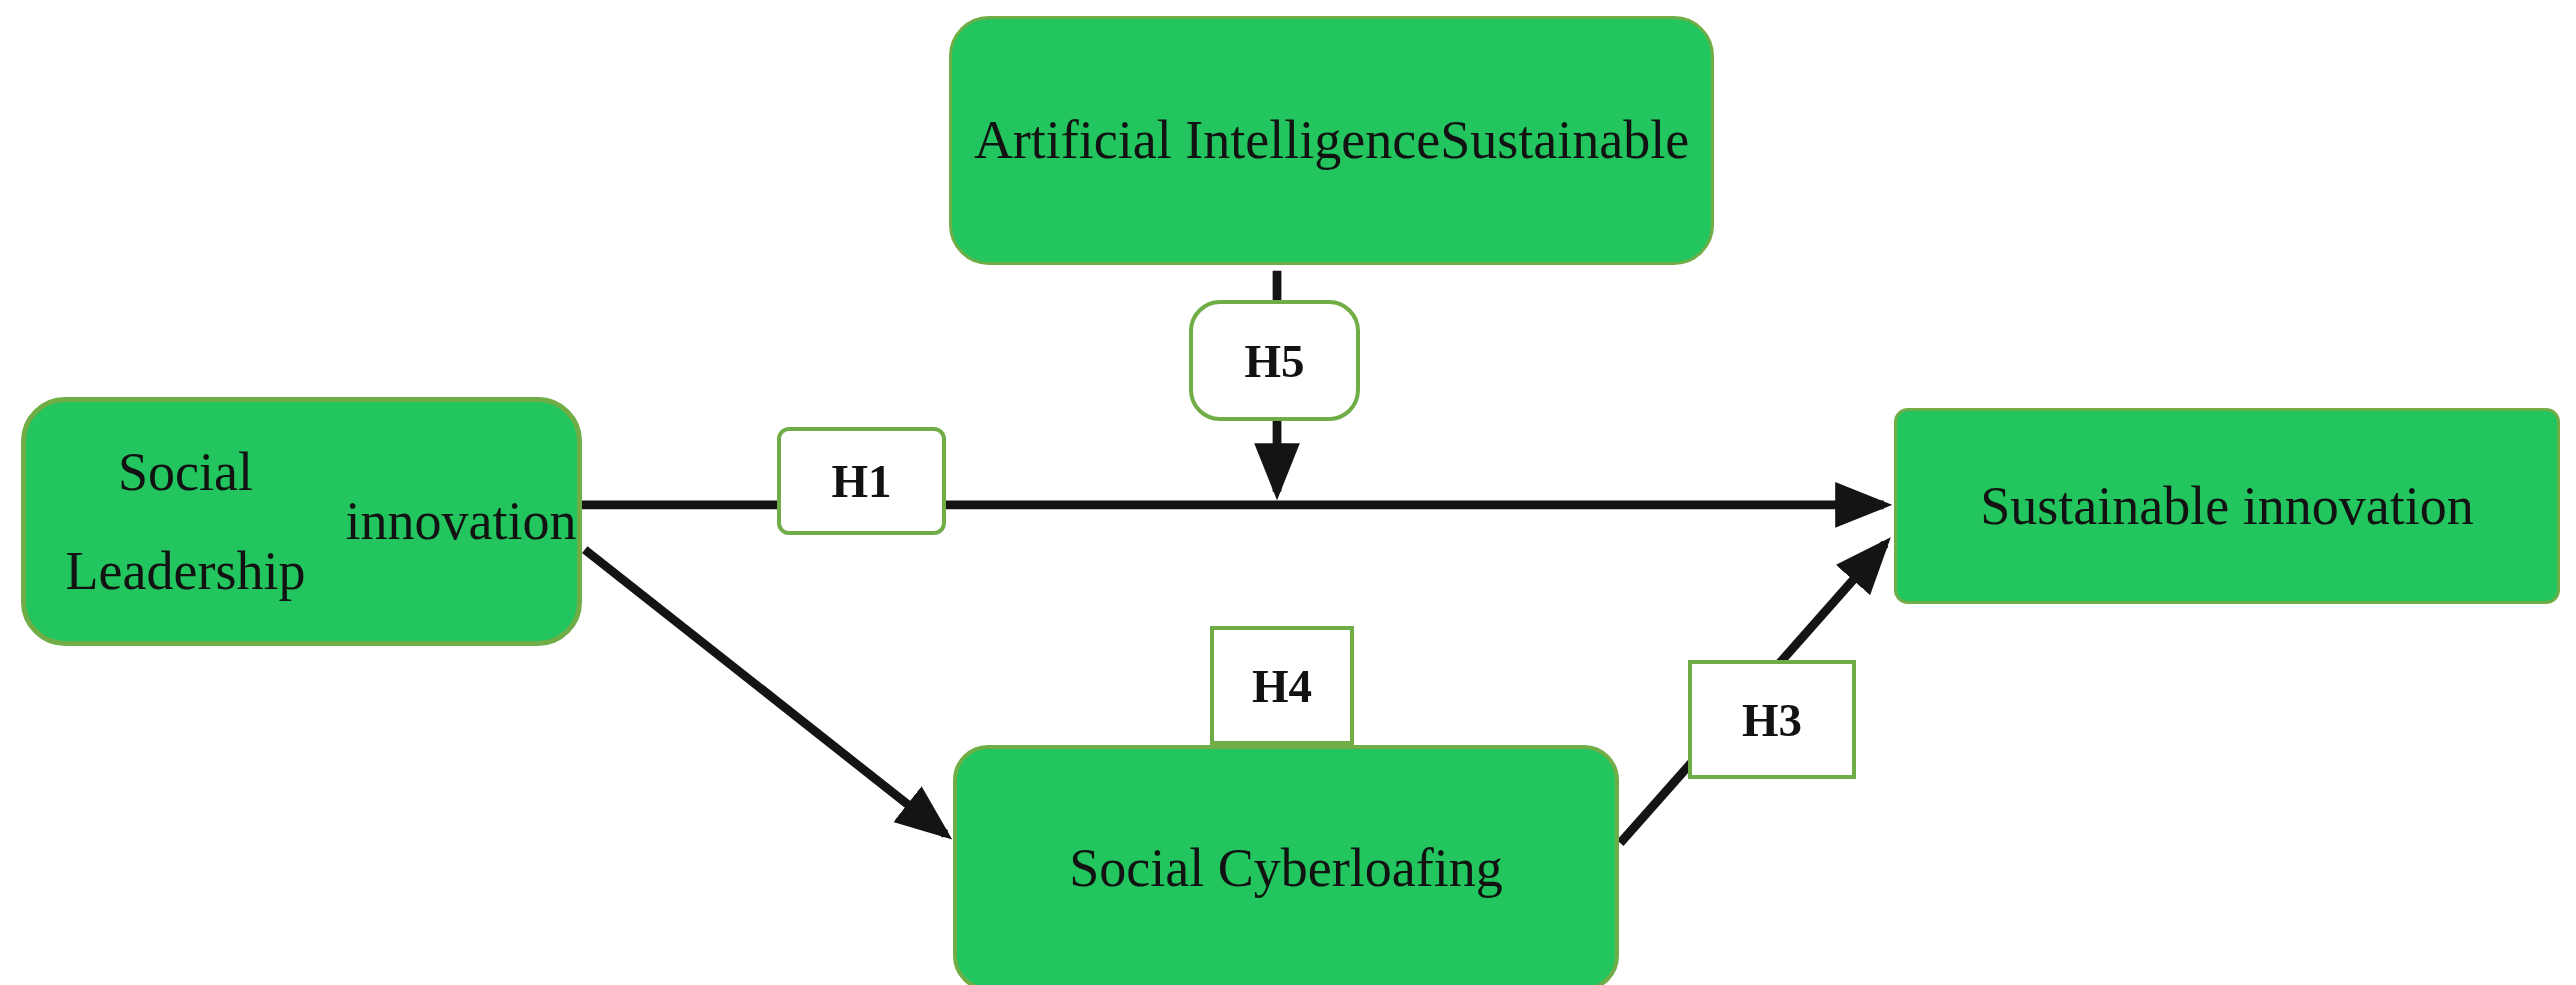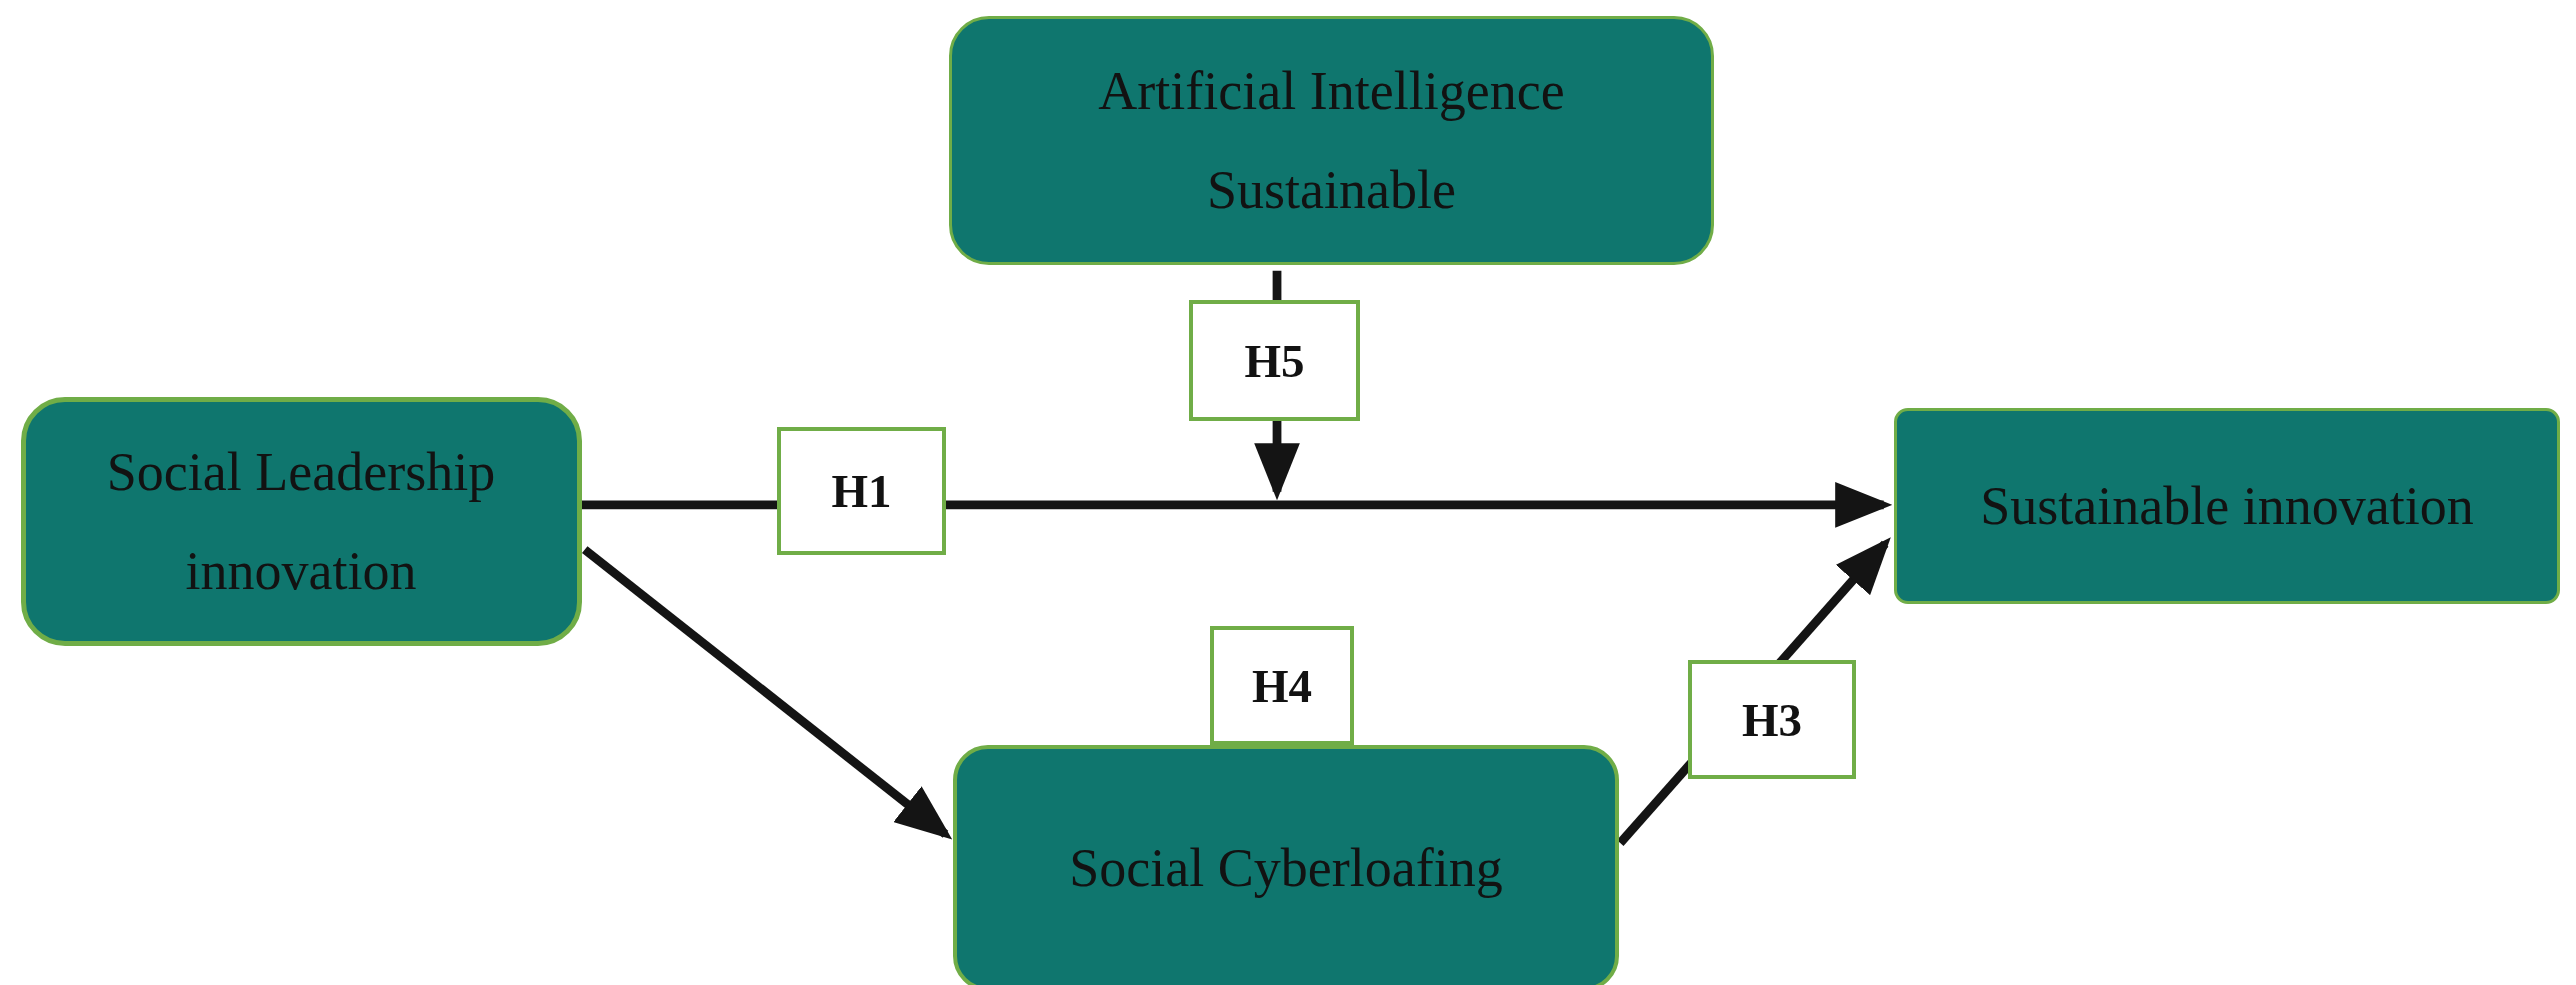--- a/index.html
+++ b/index.html
@@ -15,45 +15,45 @@
     background:var(--bg-color);
     font-family:"Liberation Serif","DejaVu Serif",serif;
     color:var(--text-color);
     overflow:hidden;
   }
   svg.arrows{position:absolute;left:0;top:0;width:2576px;height:985px;z-index:1;}
   svg.arrows line{stroke:var(--arrow-black);stroke-width:12;}
   #arrowhead path{fill:var(--arrow-black);}
   .node{
     position:absolute;z-index:2;
-    background:#0f766e;
+    background:#22c55e;
     border:4.4px solid var(--accent-green);
-    display:flex;flex-direction:column;
+    display:flex;
     justify-content:center;align-items:center;
     text-align:center;
     font-size:54px;line-height:1.82;
     box-sizing:border-box;
   }
   .node-ai{left:949px;top:16px;width:765px;height:249px;border-radius:40px;border-width:3.7px;}
   .node-dl{left:20.5px;top:397px;width:561px;height:249px;border-radius:44px;border-width:5.1px;}
   .node-si{left:1894px;top:408px;width:666px;height:196px;border-radius:14px;border-width:3.7px;}
   .node-sc{left:953px;top:745px;width:666px;height:246px;border-radius:35px;}
   .hbox{
     position:absolute;z-index:3;
     background:#ffffff;
     border:4.4px solid var(--accent-green);
     display:flex;justify-content:center;align-items:center;
     font-size:47px;font-weight:700;
     box-sizing:border-box;
   }
-  .hbox-h1{left:777px;top:427px;width:169px;height:128px;}
+  .hbox-h1{left:777px;top:427px;width:169px;height:108px;border-radius:12px;}
   .hbox-h2{left:634px;top:594px;width:167px;height:119px;}
   .hbox-h3{left:1688px;top:660px;width:168px;height:119px;}
   .hbox-h4{left:1210px;top:626px;width:144px;height:119px;}
-  .hbox-h5{left:1189px;top:300px;width:171px;height:121px;}
+  .hbox-h5{left:1189px;top:300px;width:171px;height:121px;border-radius:31px;}
   .node span{display:block;}
 </style>
 </head>
 <body>
 
 <div class="canvas">
 
   <svg class="arrows" viewBox="0 0 3520 1346">
     <defs>
       <marker id="arrowhead" viewBox="0 0 10 8" refX="8.5" refY="4" markerUnits="strokeWidth" markerWidth="6.5" markerHeight="5.2" orient="auto">

